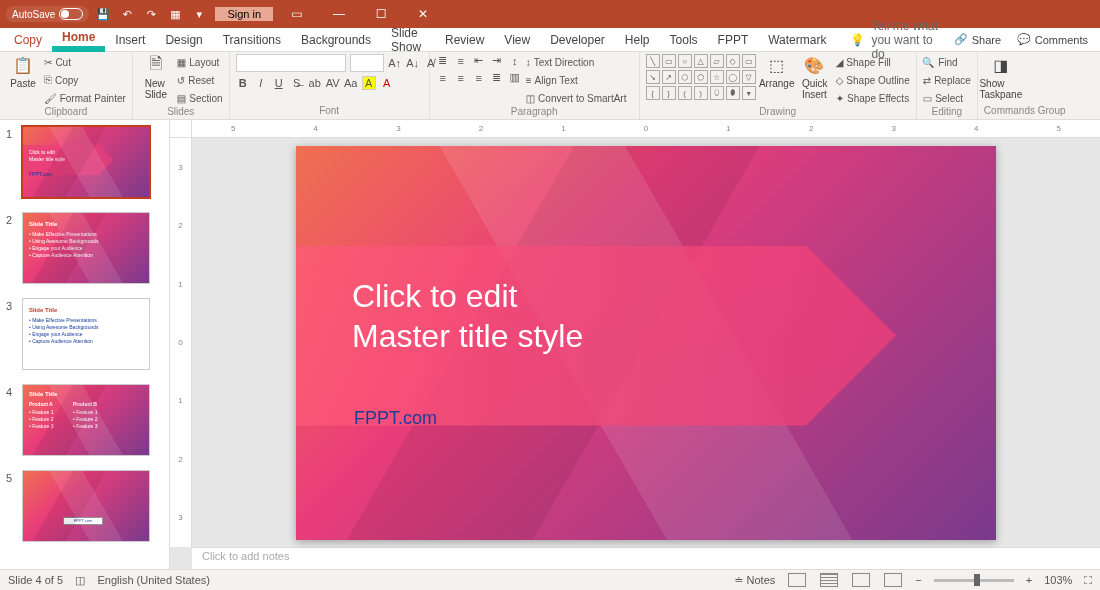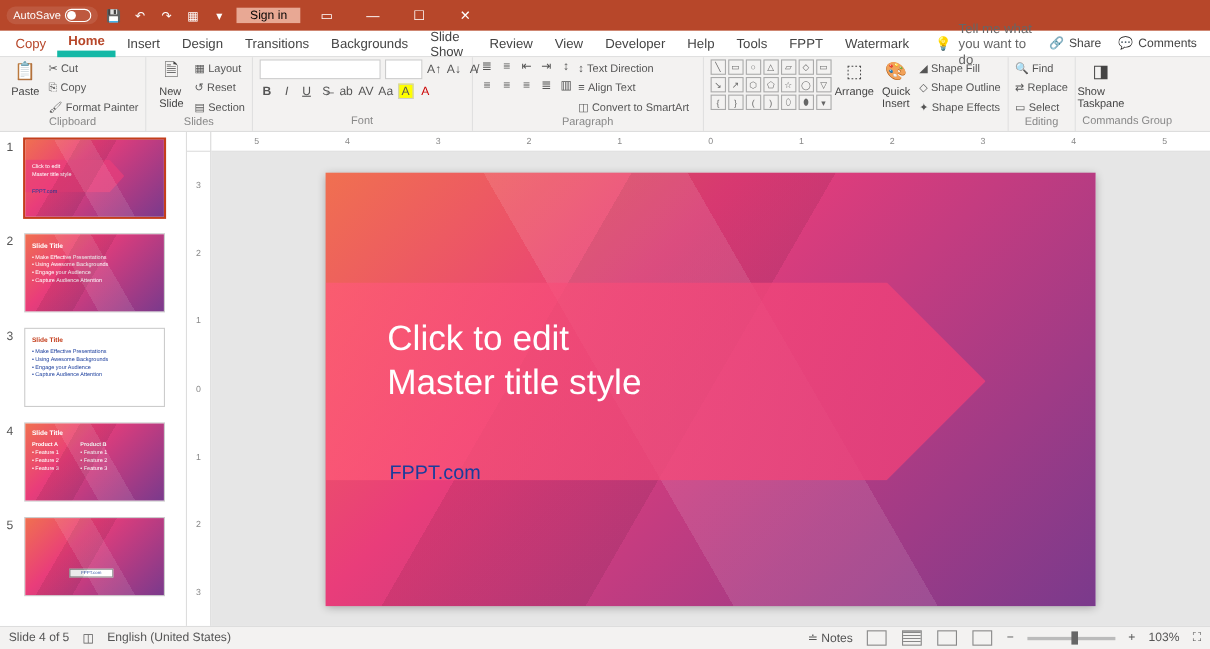--- a/index.html
+++ b/index.html
@@ -272,20 +272,21 @@
         <div>
             <span>◇</span>
             <span>Shape Outline</span>
           </div>
         <div>
             <span>✦</span>
             <span>Shape Effects</span>
           </div>
       </div>
     </div>
+    <div class="label">Drawing</div>
   </div>
 
   <div class="group">
     <div class="body">
       <div class="smallrow">
         <div>
             <span>🔍</span>
             <span>Find</span>
           </div>
         <div>
@@ -404,20 +405,21 @@
           <div class="geo-bg"></div>
           <div class="band"></div>
           <div class="main-title">
             <span>Click to edit</span><br>
             <span>Master title style</span>
           </div>
           <div class="subtitle">FPPT.com</div>
         </div>
       </div>
     </div>
+    <div class="notes">Click to add notes</div>
   </div>
 </div>
 
 <div class="statusbar">
   <span>Slide 4 of 5</span>
   <span>◫</span>
   <span>English (United States)</span>
   <span class="sp"></span>
   <span>≐ <span>Notes</span></span>
   <span class="viewbtn"></span>

